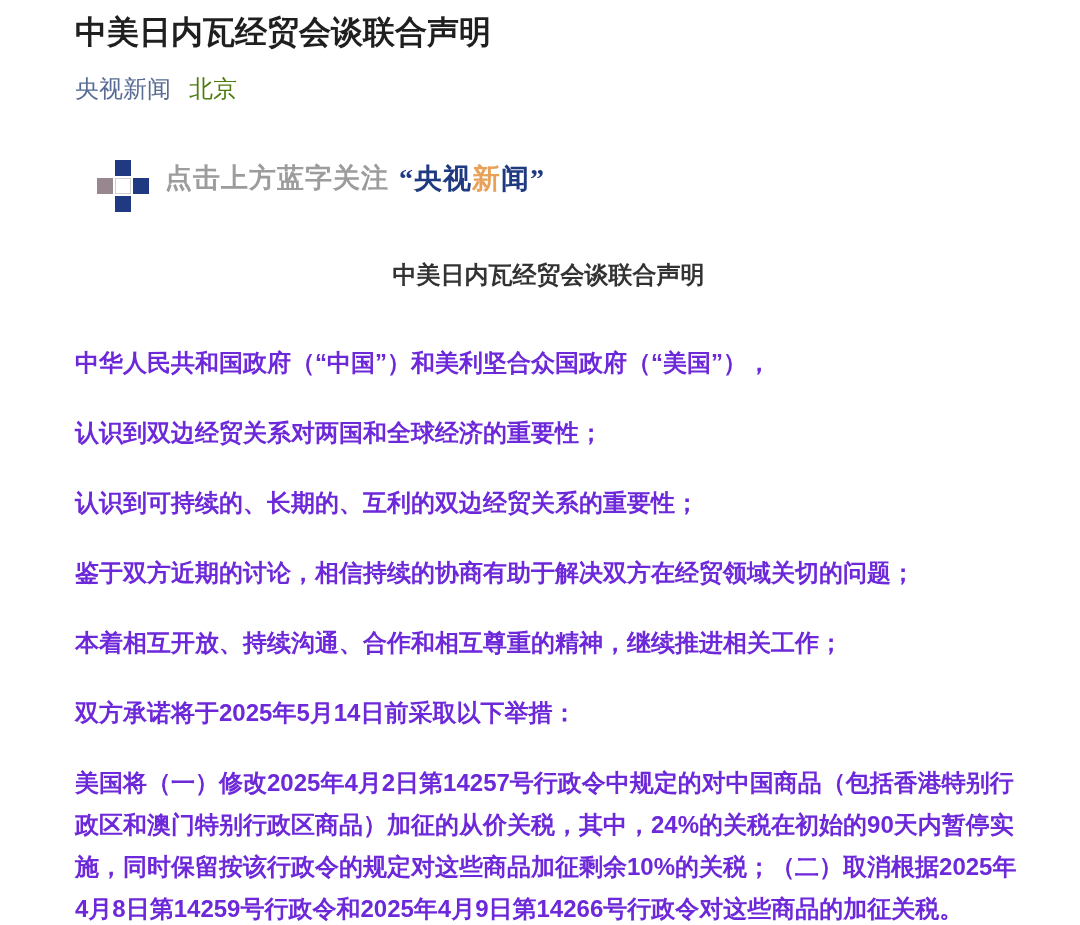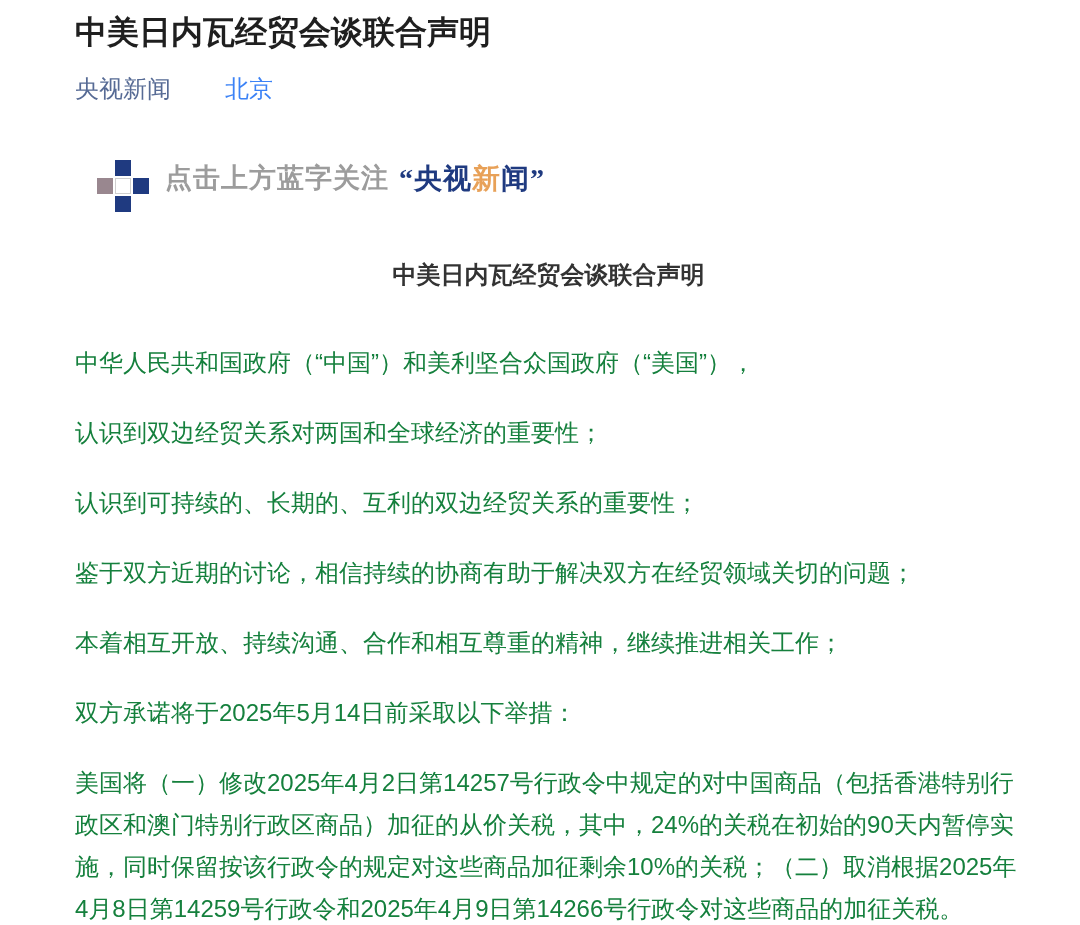--- a/index.html
+++ b/index.html
@@ -23,29 +23,28 @@
     line-height: 40px;
     font-weight: 700;
     color: #1f1f1f;
   }
   .byline {
     margin-top: 24px;
     font-size: 24px;
     line-height: 26px;
     display: flex;
     align-items: baseline;
-    gap: 36px;
   }
   .account {
     color: #576b95;
     text-decoration: none;
     cursor: pointer;
   }
   .meta-date { color: #b4bac6; margin-left: 20px; }
-  .meta-loc  { color: #3b82f6; margin-left: 18px; }
+  .meta-loc  { color: #4d7c0f; margin-left: 18px; }
 
   .banner {
     margin-top: 58px;
     margin-left: 22px;
     display: flex;
     align-items: flex-start;
     cursor: pointer;
   }
   .logo {
     width: 52px;
@@ -83,22 +82,22 @@
     text-align: center;
     font-size: 24px;
     line-height: 30px;
     font-weight: 700;
     color: #333333;
   }
   .para {
     margin: 28px 0 0 0;
     font-size: 24px;
     line-height: 42px;
-    color: #15803d;
-    font-weight: 400;
+    color: #6d28d9;
+    font-weight: 700;
   }
   .para.first { margin-top: 52px; }
 </style>
 </head>
 <body>
 
 <div class="page">
 
   <h1 class="title">中美日内瓦经贸会谈联合声明</h1>
 

